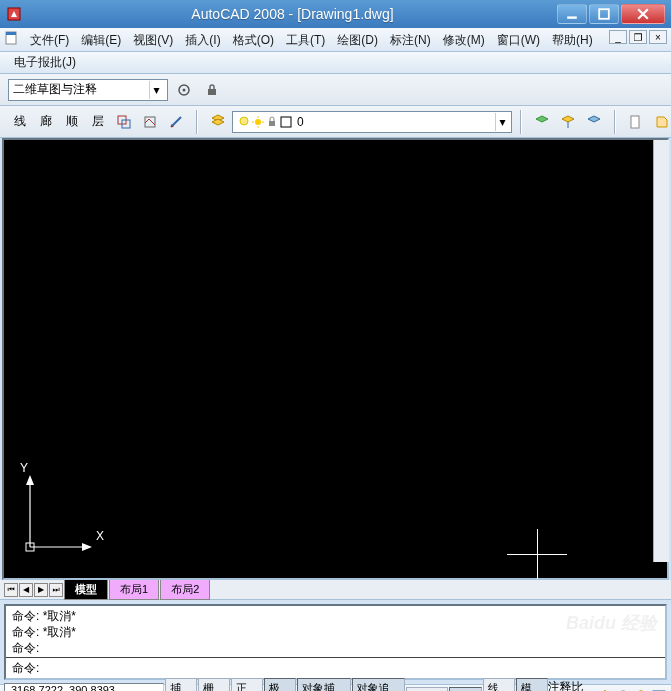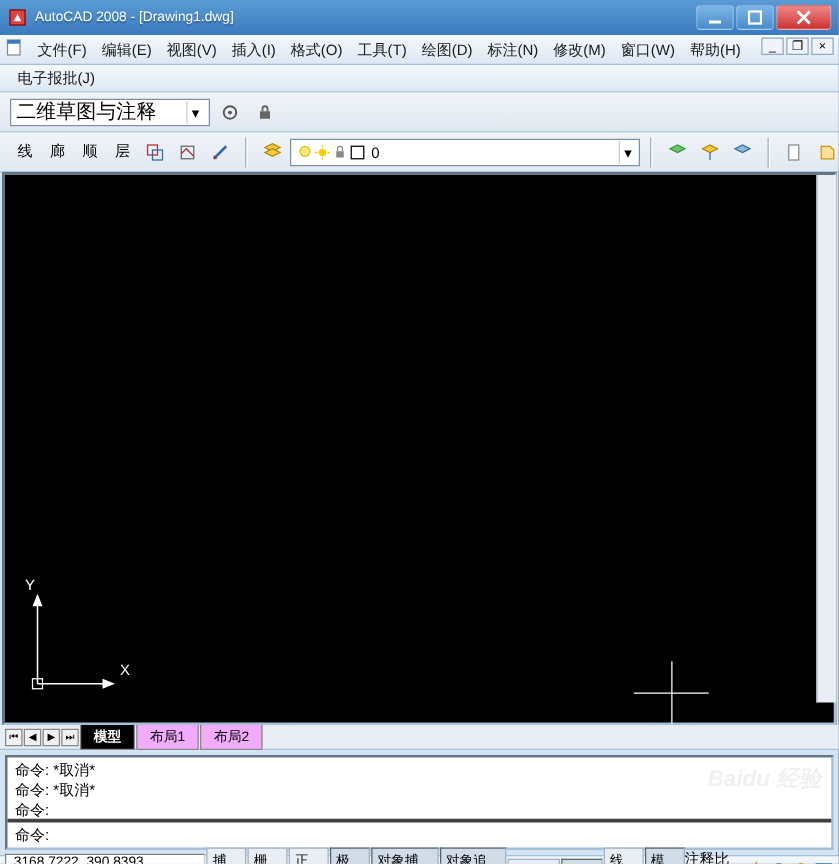--- a/index.html
+++ b/index.html
@@ -1,21 +1,21 @@
 <!DOCTYPE html>
 <html><head>
 <meta charset="utf-8">
 <style>
 * { margin: 0; padding: 0; box-sizing: border-box; font-family: "Microsoft YaHei", SimSun, Arial, sans-serif; font-size: 12px; }
 body { background: #d4e4f4; width: 671px; height: 691px; overflow: hidden; }
 
 
 .titlebar { height: 28px; background: linear-gradient(#5a9bd4, #3b7abf); display: flex; align-items: center; padding: 0 6px; color: #fff; }
 .titlebar .app-icon { width: 16px; height: 16px; margin-right: 6px; display: inline-block; }
-.titlebar .title-text { flex: 1; font-size: 11px; text-shadow: 0 1px 1px rgba(0,0,0,0.3); }
+.titlebar .title-text { flex: 1; font-size: 14px; text-shadow: 0 1px 1px rgba(0,0,0,0.3); text-align: center; }
 .titlebar .winbtns { display: flex; gap: 2px; }
 .winbtn { width: 30px; height: 20px; border-radius: 3px; display: flex; align-items: center; justify-content: center; color: #fff; border: 1px solid rgba(255,255,255,0.3); }
 .winbtn.min, .winbtn.max { background: linear-gradient(#7ab6e8, #4a8bc8); }
 .winbtn.close { background: linear-gradient(#e88, #c33); width: 44px; }
 .winbtn svg { width: 12px; height: 12px; }
 
 
 .menubar { height: 24px; background: linear-gradient(#f4f8fc, #dce8f4); border-bottom: 1px solid #a6c0d8; display: flex; align-items: flex-start; padding: 2px 4px; position: relative; }
 .doc-icon { width: 16px; height: 16px; margin-right: 4px; }
 .menu-item { padding: 2px 6px; color: #1a1a1a; cursor: default; }
@@ -24,42 +24,42 @@
 
 
 .menubar2 { height: 22px; background: linear-gradient(#f4f8fc, #dce8f4); border-bottom: 1px solid #a6c0d8; display: flex; align-items: center; padding: 0 8px; }
 
 
 .toolbar-row { height: 32px; background: linear-gradient(#f0f4f8, #e0e8f0); border-bottom: 1px solid #a6c0d8; display: flex; align-items: center; padding: 2px 8px; gap: 4px; }
 .toolbar-group { display: flex; align-items: center; gap: 2px; }
 .tool-sep { width: 2px; height: 24px; border-left: 1px solid #a0b0c0; border-right: 1px solid #fff; margin: 0 4px; }
 .tool-btn { width: 24px; height: 24px; border: 1px solid transparent; display: flex; align-items: center; justify-content: center; border-radius: 2px; }
 .combo { height: 22px; border: 1px solid #7a90a8; background: #fff; display: flex; align-items: center; padding: 0 2px 0 4px; }
-.combo-input { border: none; outline: none; font-size: 16px; background: transparent; }
+.combo-input { border: none; outline: none; font-size: 12px; background: transparent; }
 .combo-arrow { width: 14px; height: 18px; border-left: 1px solid #ccc; display: flex; align-items: center; justify-content: center; }
 .layer-combo { width: 280px; }
 
 
 .drawing-area { height: 442px; background: #000; position: relative; border: 2px inset #a6c0d8; margin: 0 2px; }
 .scrollbar-v { position: absolute; right: -2px; top: 0; width: 16px; height: calc(100% - 16px); background: #e8eef4; border-left: 1px solid #a0b0c0; }
 .ucs-icon { position: absolute; left: 16px; bottom: 18px; color: #fff; font-size: 13px; pointer-events: none; }
 .crosshair { position: absolute; right: 130px; bottom: 24px; pointer-events: none; }
 .crosshair::before, .crosshair::after { content: ''; position: absolute; background: #fff; }
 .crosshair::before { width: 60px; height: 1px; left: -30px; top: 0; }
 .crosshair::after { width: 1px; height: 50px; left: 0; top: -25px; }
 
 
 .tabs-row { height: 20px; background: #e8eef4; display: flex; align-items: center; padding: 0 4px; border-bottom: 1px solid #a6c0d8; }
 .tab-nav-btn { width: 14px; height: 14px; border: 1px solid #888; background: #f0f0f0; display: flex; align-items: center; justify-content: center; margin-right: 1px; font-size: 8px; }
 .tab { padding: 2px 10px; border: 1px solid #888; background: #f0abfc; margin-right: 1px; font-size: 11px; }
 .tab.active { background: #000; color: #fff; font-weight: bold; }
 
 
 .command-area { margin: 4px; border: 2px inset #a6c0d8; background: #fff; }
-.command-lines { height: 52px; padding: 2px 6px; border-bottom: 3px solid #404040; overflow: hidden; font-family: SimSun, monospace; line-height: 16px; }
+.command-lines { height: 52px; padding: 2px 6px; border-bottom: 1px solid #404040; overflow: hidden; font-family: SimSun, monospace; line-height: 16px; }
 .command-input-row { height: 20px; padding: 2px 6px; display: flex; align-items: center; font-family: SimSun, monospace; }
 .command-prompt { margin-right: 2px; }
 .command-input { border: none; outline: none; flex: 1; background: transparent; }
 
 
 .statusbar { height: 22px; background: linear-gradient(#f4f8fc, #dce8f4); border-top: 1px solid #a6c0d8; display: flex; align-items: center; padding: 0 4px; gap: 0; }
 .status-coords { padding: 0 6px; border: 1px inset #c0d0e0; background: #fff; min-width: 160px; font-size: 11px; }
 .status-btn { padding: 2px 4px; border: 1px solid #a0b0c0; background: #e8eef4; font-size: 11px; margin-left: 1px; }
 .status-btn.on { border-style: inset; background: #d0dce8; }
 .status-right { margin-left: auto; display: flex; align-items: center; gap: 2px; }

